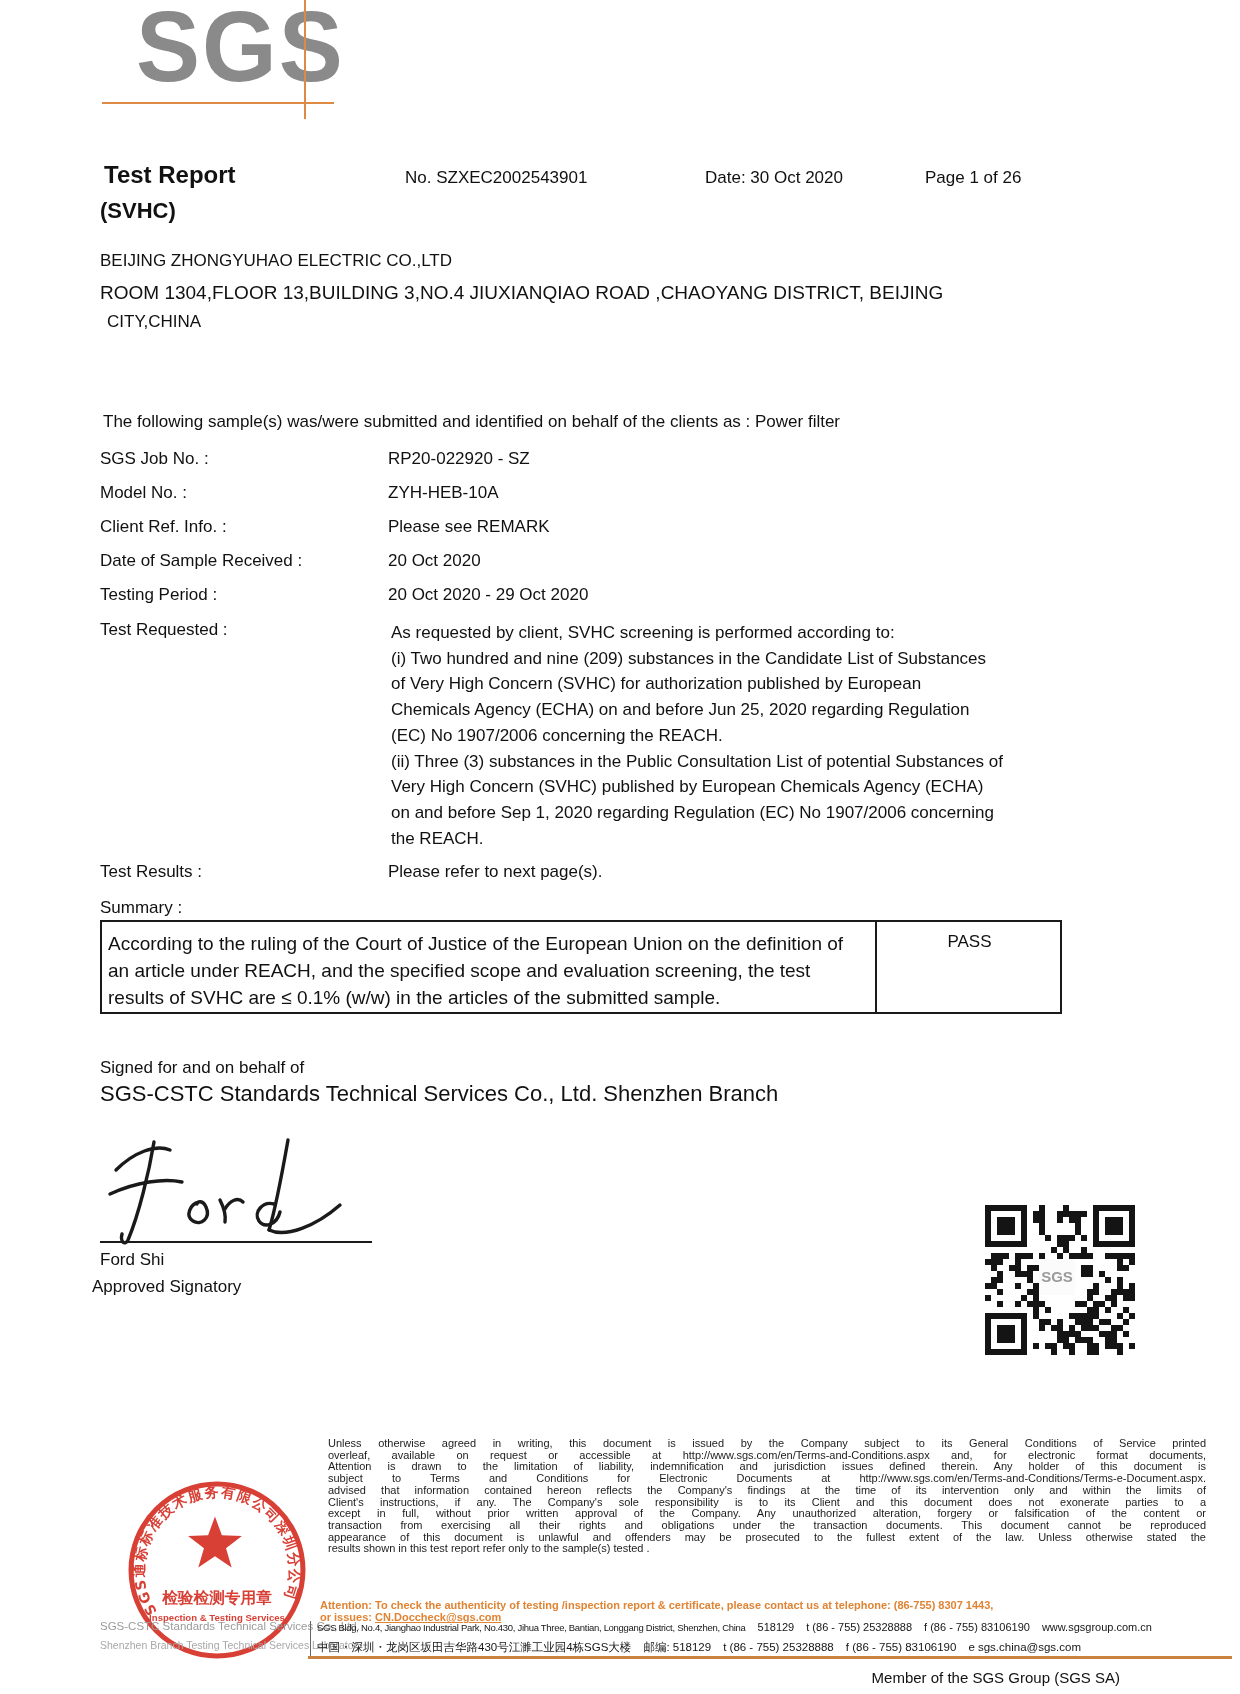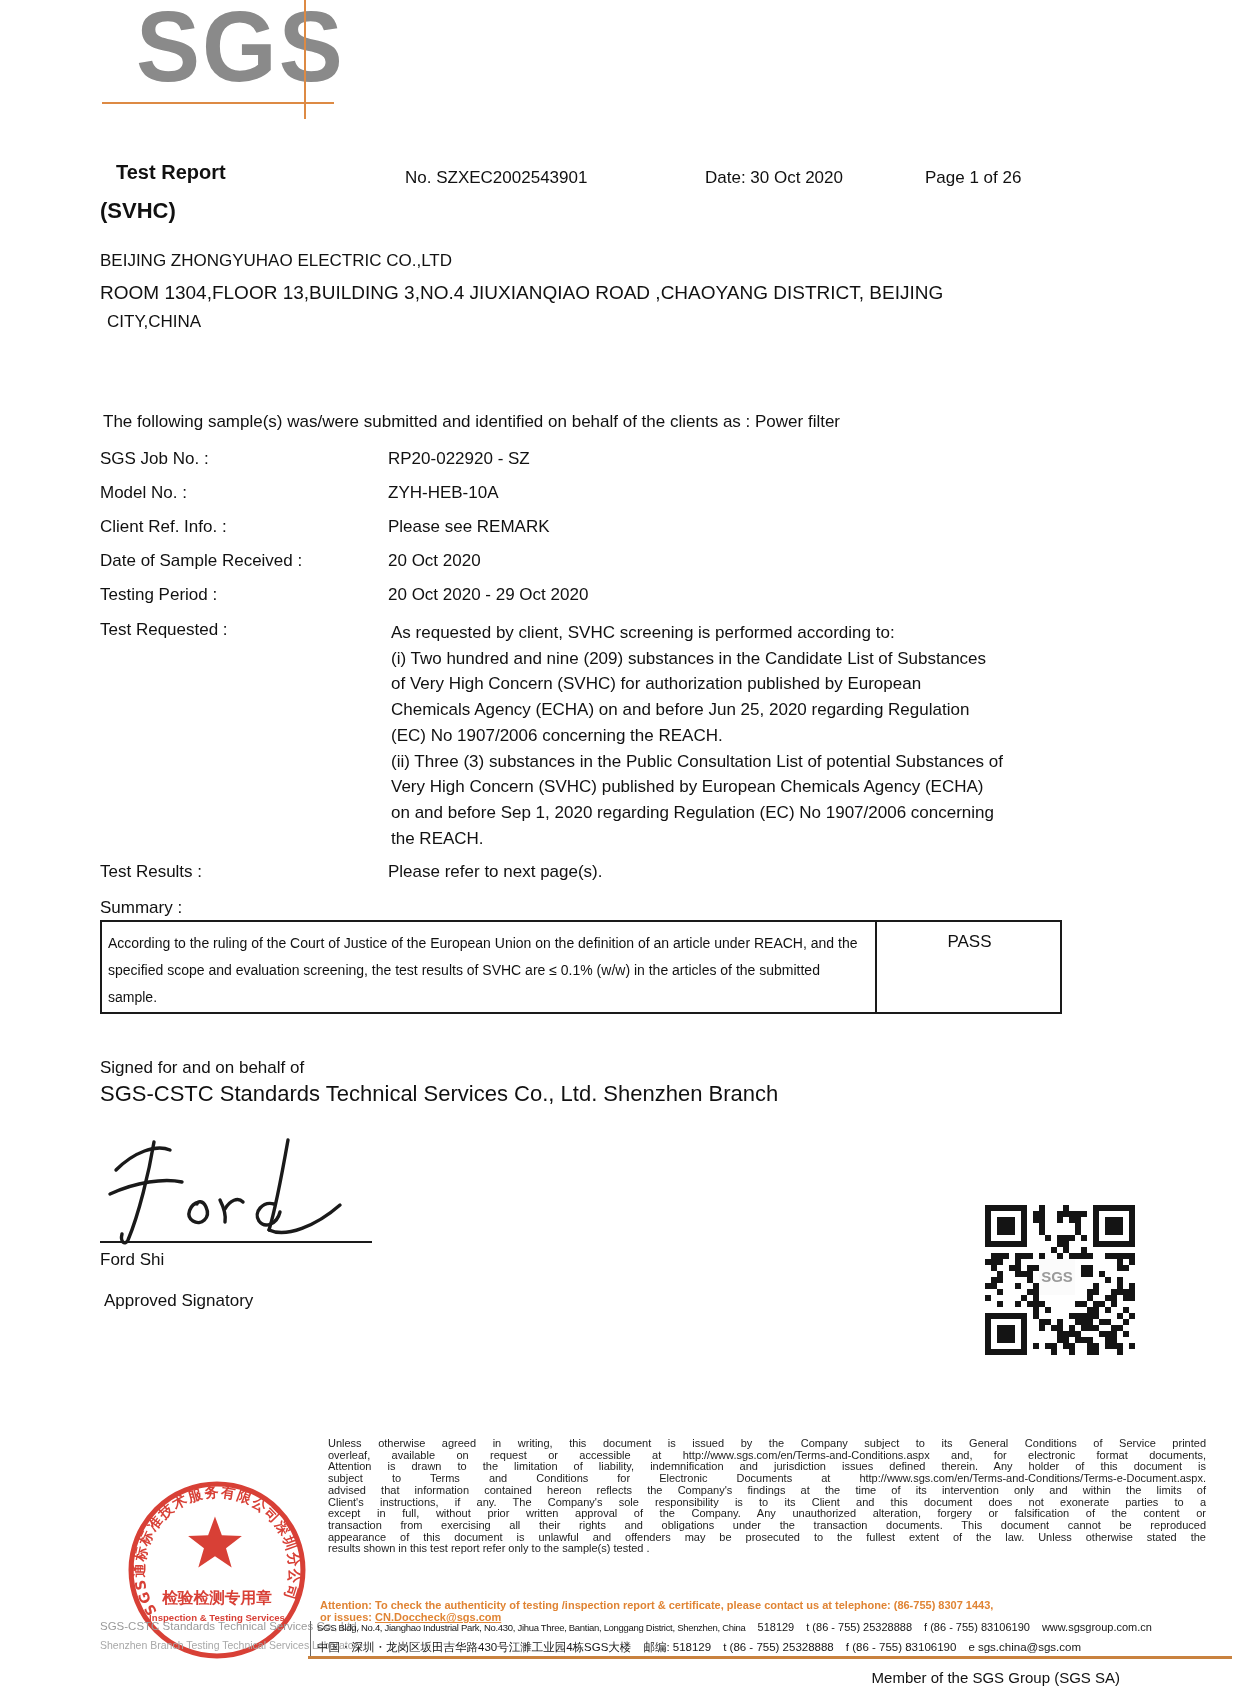--- a/index.html
+++ b/index.html
@@ -10,48 +10,48 @@
     font-family:"Liberation Sans", sans-serif; color:#111;
   }
   .abs { position:absolute; }
 
   
   .sgs-logo { left:136px; top:-12px; font-size:96px; font-weight:bold; color:#8a8a8a;
               letter-spacing:2px; transform:scaleY(1.04); line-height:118px; }
   .cross-v { left:304px; top:0; width:2px; height:119px; background:#dd8a44; }
   .cross-h { left:102px; top:102px; width:232px; height:2px; background:#dd8a44; }
 
-  .title1 { left:116px; top:161px; font-size:20px; font-weight:bold; }
+  .title1 { left:104px; top:161px; font-size:24px; font-weight:bold; }
   .title2 { left:100px; top:198px; font-size:22px; font-weight:bold; }
   .hdr-no   { left:405px; top:168px; font-size:17px; }
   .hdr-date { left:705px; top:168px; font-size:17px; }
   .hdr-page { left:925px; top:168px; font-size:17px; }
 
   .client-name { left:100px; top:251px; font-size:17px; }
   .client-addr1 { left:100px; top:282px; font-size:19px; }
   .client-addr2 { left:107px; top:312px; font-size:17px; }
 
   .intro { left:103px; top:412px; font-size:17px; }
 
   .flabel { left:100px; font-size:17px; }
   .fvalue { left:388px; font-size:17px; }
   .freq-val { left:391px; top:620px; width:690px; font-size:17px; line-height:25.7px; white-space:pre-line; }
 
   .summary-label { left:100px; top:898px; font-size:17px; }
   .summary-box { left:100px; top:920px; width:962px; height:94px; border:2px solid #1a1a1a; }
-  .summary-text { left:108px; top:930px; width:755px; font-size:14px; line-height:27px; }
+  .summary-text { left:108px; top:930px; width:755px; font-size:19px; line-height:27px; }
   .summary-div { left:875px; top:920px; width:2px; height:94px; background:#1a1a1a; }
   .summary-pass { left:877px; top:932px; width:185px; text-align:center; font-size:17px; }
 
   .signed1 { left:100px; top:1058px; font-size:17px; }
   .signed2 { left:100px; top:1081px; font-size:22px; }
   .sig-svg { left:102px; top:1128px; }
   .sig-line { left:100px; top:1241px; width:272px; height:2px; background:#1a1a1a; }
   .sig-name { left:100px; top:1250px; font-size:17px; }
-  .sig-title { left:104px; top:1277px; font-size:17px;margin-top:14px; }
+  .sig-title { left:92px; top:1277px; font-size:17px; }
 
   .qr { left:978px; top:1198px; width:164px; height:164px; }
 
   .stamp { left:127px; top:1480px; width:180px; height:180px; opacity:.88; }
 
   .foot-co1 { left:100px; top:1620px; font-size:11.5px; color:#9a9a9a; }
   .foot-co2 { left:100px; top:1639px; font-size:10.5px; color:#a8a8a8; }
 
   .disclaimer { left:320px; top:1438px; width:878px; font-size:11px; line-height:11.7px; color:#1c1c1c;margin-left:8px; }
   .disclaimer .ln { text-align:justify; text-align-last:justify; }

